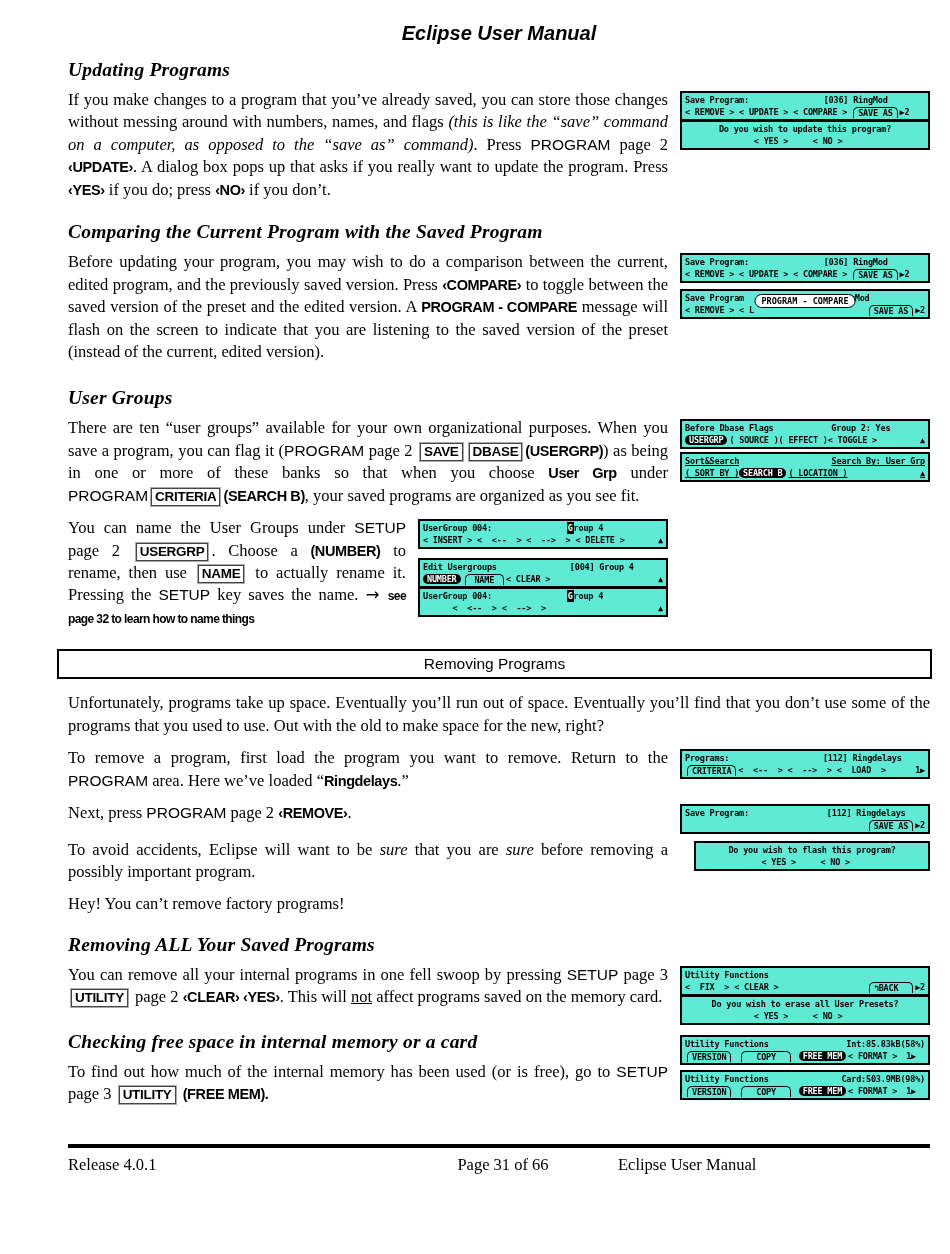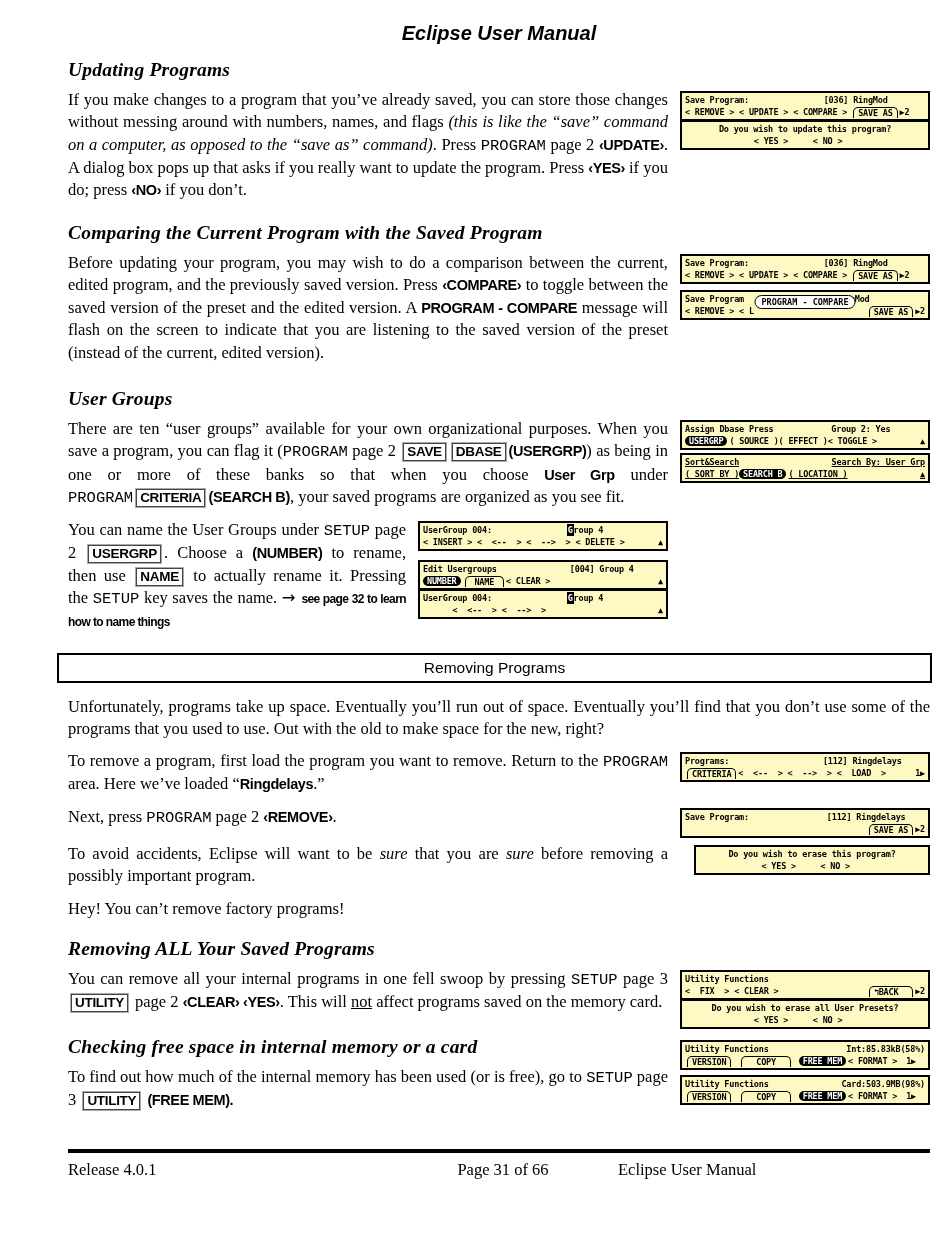--- a/index.html
+++ b/index.html
@@ -7,36 +7,36 @@
   body { width:950px; height:1254px; overflow:hidden; color:#000; }
   .page { padding: 14px 20px 0 68px; }
 
   .title { text-align:center; font: bold italic 20px "Liberation Sans", sans-serif; margin: 8px 0 6px; }
 
   .h2 { font: bold italic 19.5px "Liberation Serif", serif; margin: 14px 0 8px; letter-spacing:0.2px; }
 
   .para { font: 16.5px/1.36 "Liberation Serif", serif; text-align: justify; margin: 0 0 10px; }
   .t-s  {}
   .t-i  { font-style: italic; }
-  .t-sans { font-family:Liberation Mono, monospace; font-size:15.5px; }
+  .t-sans { font-family:Liberation Sans, sans-serif; font-size:15.5px; }
   .t-b  { font-family:"Liberation Sans", sans-serif; font-weight:bold; font-size:14.5px; letter-spacing:-0.4px; }
   .t-m  { font-family:"Liberation Sans", sans-serif; font-weight:bold; font-size:14.5px; letter-spacing:-0.4px; }
   .t-u  { text-decoration: underline; }
   .t-key { font-family:"Liberation Sans", sans-serif; font-weight:bold; font-size:13.5px; letter-spacing:-0.3px;
            border:1px solid #444; box-shadow:0 0 0 1px #aaa; padding:0 3px 1px; margin:0 3px; white-space:nowrap; }
   .t-note { font-family:"Liberation Sans", sans-serif; font-weight:bold; font-size:12px; letter-spacing:-0.6px; }
   .t-arr { font-family:"DejaVu Sans", sans-serif; }
 
   .banner { clear:both; border:2px solid #000; text-align:center;
             font: 15.5px "Liberation Sans", sans-serif; padding:4px 0; margin:20px -2px 13px -11px; }
 
   
   .lcd-stack { float:right; width:250px; margin-left:12px; margin-top:2px; }
   .lcd-unit { position:relative; }
-  .lcd-box { border:2px solid #000; background:#fef9c3; padding:1px 3px; }
+  .lcd-box { border:2px solid #000; background:#5eead4; padding:1px 3px; }
   .lcd-box + .lcd-box { margin-top:-1px; }
   .lcd-line { display:flex; align-items:center; height:12px; white-space:pre;
               font: bold 8.5px/12px "DejaVu Sans Mono", "DejaVu Sans", monospace; letter-spacing:-0.2px; }
   .ls-x { white-space:pre; }
   .ls-f { display:block; }
   .ls-tab { border:1px solid #000; border-bottom:none; border-radius:5px 5px 0 0; padding:0 4px;
             height:11px; line-height:11px; align-self:flex-end; margin:0 2px; white-space:pre; }
   .ls-inv { background:#000; color:#fff; border-radius:5px; padding:0 4px; height:10px; line-height:10px;
             margin-right:2px; white-space:pre; }
   .ls-ivc { background:#000; color:#fff; padding:0 1px; }
@@ -92,21 +92,21 @@
         </div>
       </div>
     <span><span class="t-s">Before updating your program, you may wish to do a comparison between the current, edited program, and the previously saved version.  Press  </span><span class="t-b">‹COMPARE›</span><span class="t-s"> to toggle between the saved version of the preset and the edited version.  A </span><span class="t-m">PROGRAM - COMPARE</span><span class="t-s"> message will flash on the screen to indicate that you are listening to the saved version of the preset (instead of the current, edited version).</span></span>
   </div>
 
   <div class="h2" style="margin-top:24px">User Groups</div>
   <div class="para">
     <div class="lcd-stack" style="margin-bottom:56px">
         <div class="lcd-unit">
           <div class="lcd-box">
-            <div class="lcd-line"><span class="ls-x">Assign Dbase Press</span><span class="ls-f" style="flex-grow: 1;"></span><span class="ls-x">Group 2: Yes</span><span class="ls-f" style="flex-grow: 0.6;"></span></div>
+            <div class="lcd-line"><span class="ls-x">Before Dbase Flags</span><span class="ls-f" style="flex-grow: 1;"></span><span class="ls-x">Group 2: Yes</span><span class="ls-f" style="flex-grow: 0.6;"></span></div>
             <div class="lcd-line"><span class="ls-inv">USERGRP</span><span class="ls-x">( SOURCE )( EFFECT )&lt; TOGGLE &gt;</span><span class="ls-f" style="flex-grow: 1;"></span><span class="ls-x">▲</span></div>
           </div>
         </div>
         <div class="lcd-unit" style="margin-top: 3px; text-decoration: underline;">
           <div class="lcd-box">
             <div class="lcd-line"><span class="ls-x">Sort&amp;Search</span><span class="ls-f" style="flex-grow: 1;"></span><span class="ls-x">Search By: User Grp</span></div>
             <div class="lcd-line"><span class="ls-x">( SORT BY )</span><span class="ls-inv">SEARCH B</span><span class="ls-x">( LOCATION )</span><span class="ls-f" style="flex-grow: 1;"></span><span class="ls-x">▲</span></div>
           </div>
         </div>
       </div>
@@ -158,21 +158,21 @@
             <div class="lcd-line"><span class="ls-f" style="flex-grow: 1;"></span><span class="ls-tab">SAVE AS</span><span class="ls-x">▶2</span></div>
           </div>
         </div>
       </div>
     <span><span class="t-s"> Next, press </span><span class="t-sans">PROGRAM</span><span class="t-s"> page 2 </span><span class="t-b">‹REMOVE›</span><span class="t-s">.</span></span>
   </div>
   <div class="para">
     <div class="lcd-stack">
         <div class="lcd-unit" style="margin-left: 14px;">
           <div class="lcd-box">
-            <div class="lcd-line"><span class="ls-f" style="flex-grow: 1;"></span><span class="ls-x">Do you wish to erase this program?</span><span class="ls-f" style="flex-grow: 1;"></span></div>
+            <div class="lcd-line"><span class="ls-f" style="flex-grow: 1;"></span><span class="ls-x">Do you wish to flash this program?</span><span class="ls-f" style="flex-grow: 1;"></span></div>
             <div class="lcd-line"><span class="ls-f" style="flex-grow: 1;"></span><span class="ls-x">&lt; YES &gt;     &lt; NO &gt;</span><span class="ls-f" style="flex-grow: 1.2;"></span></div>
           </div>
         </div>
       </div>
     <span><span class="t-s"> To avoid accidents, Eclipse will want to be </span><span class="t-i">sure</span><span class="t-s"> that you are </span><span class="t-i">sure</span><span class="t-s"> before removing a possibly important program.</span></span>
   </div>
   <div class="para">
     <span><span class="t-s">Hey! You can’t remove factory programs!</span></span>
   </div>
 

